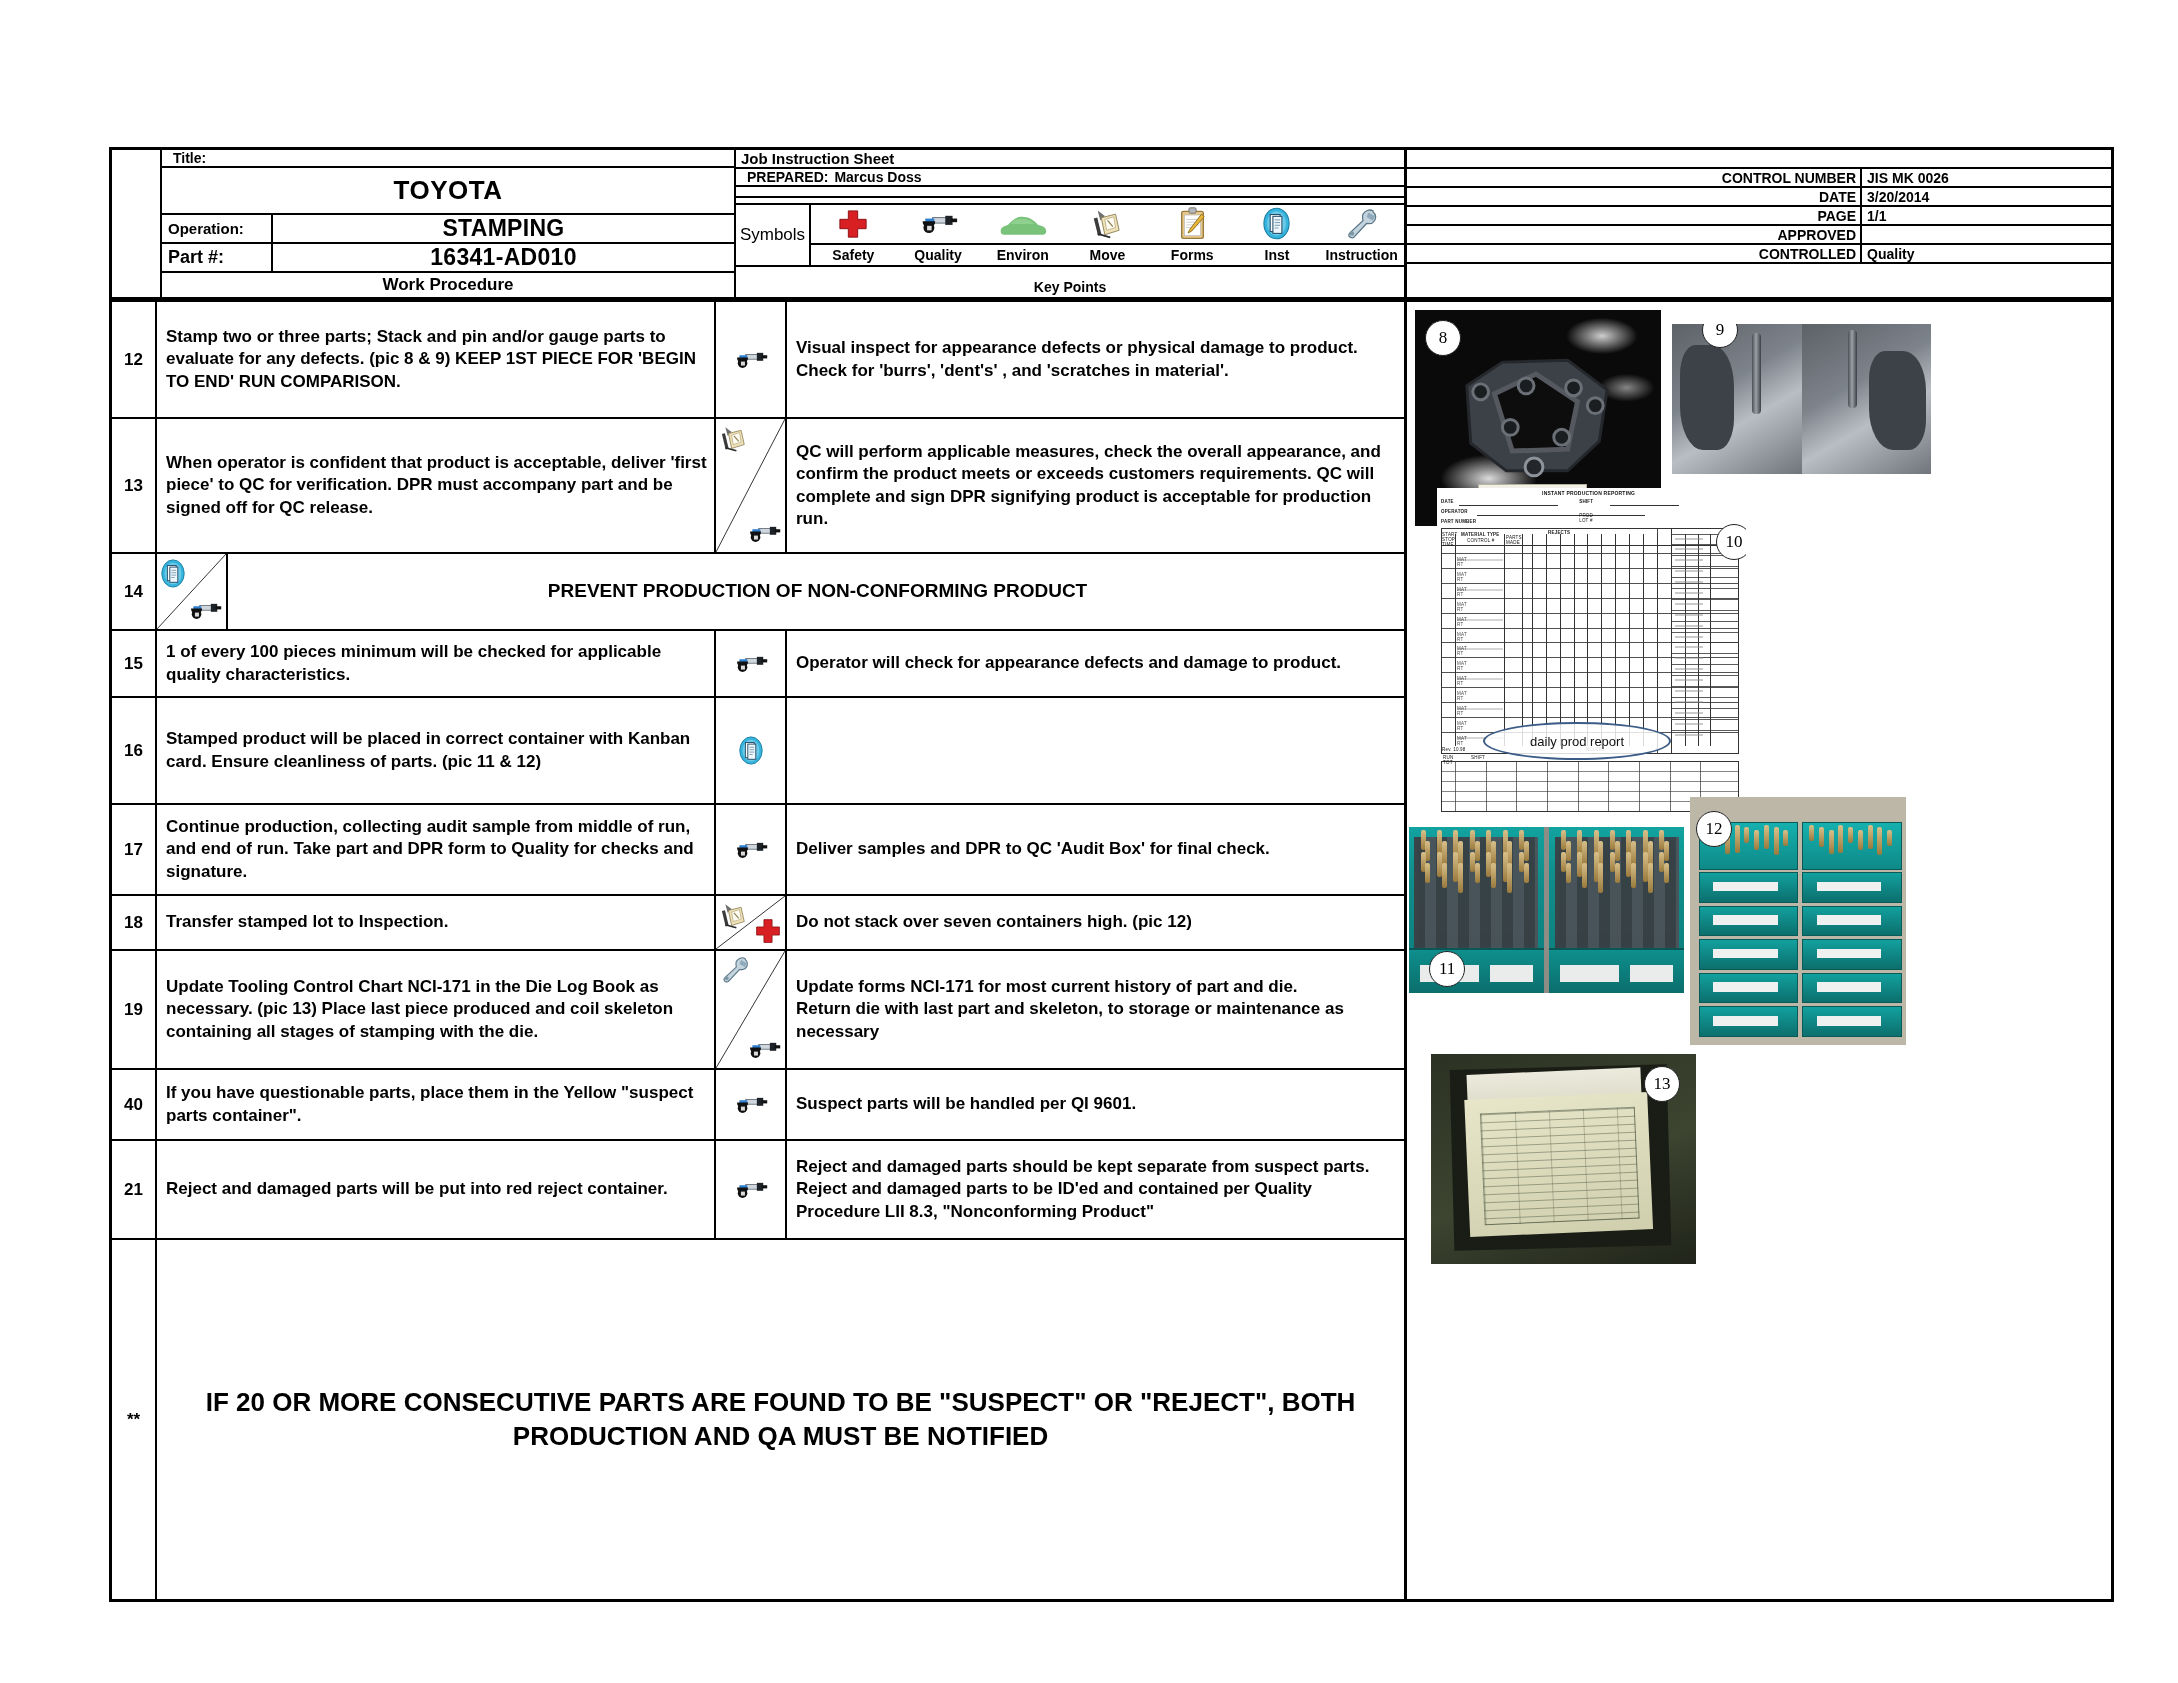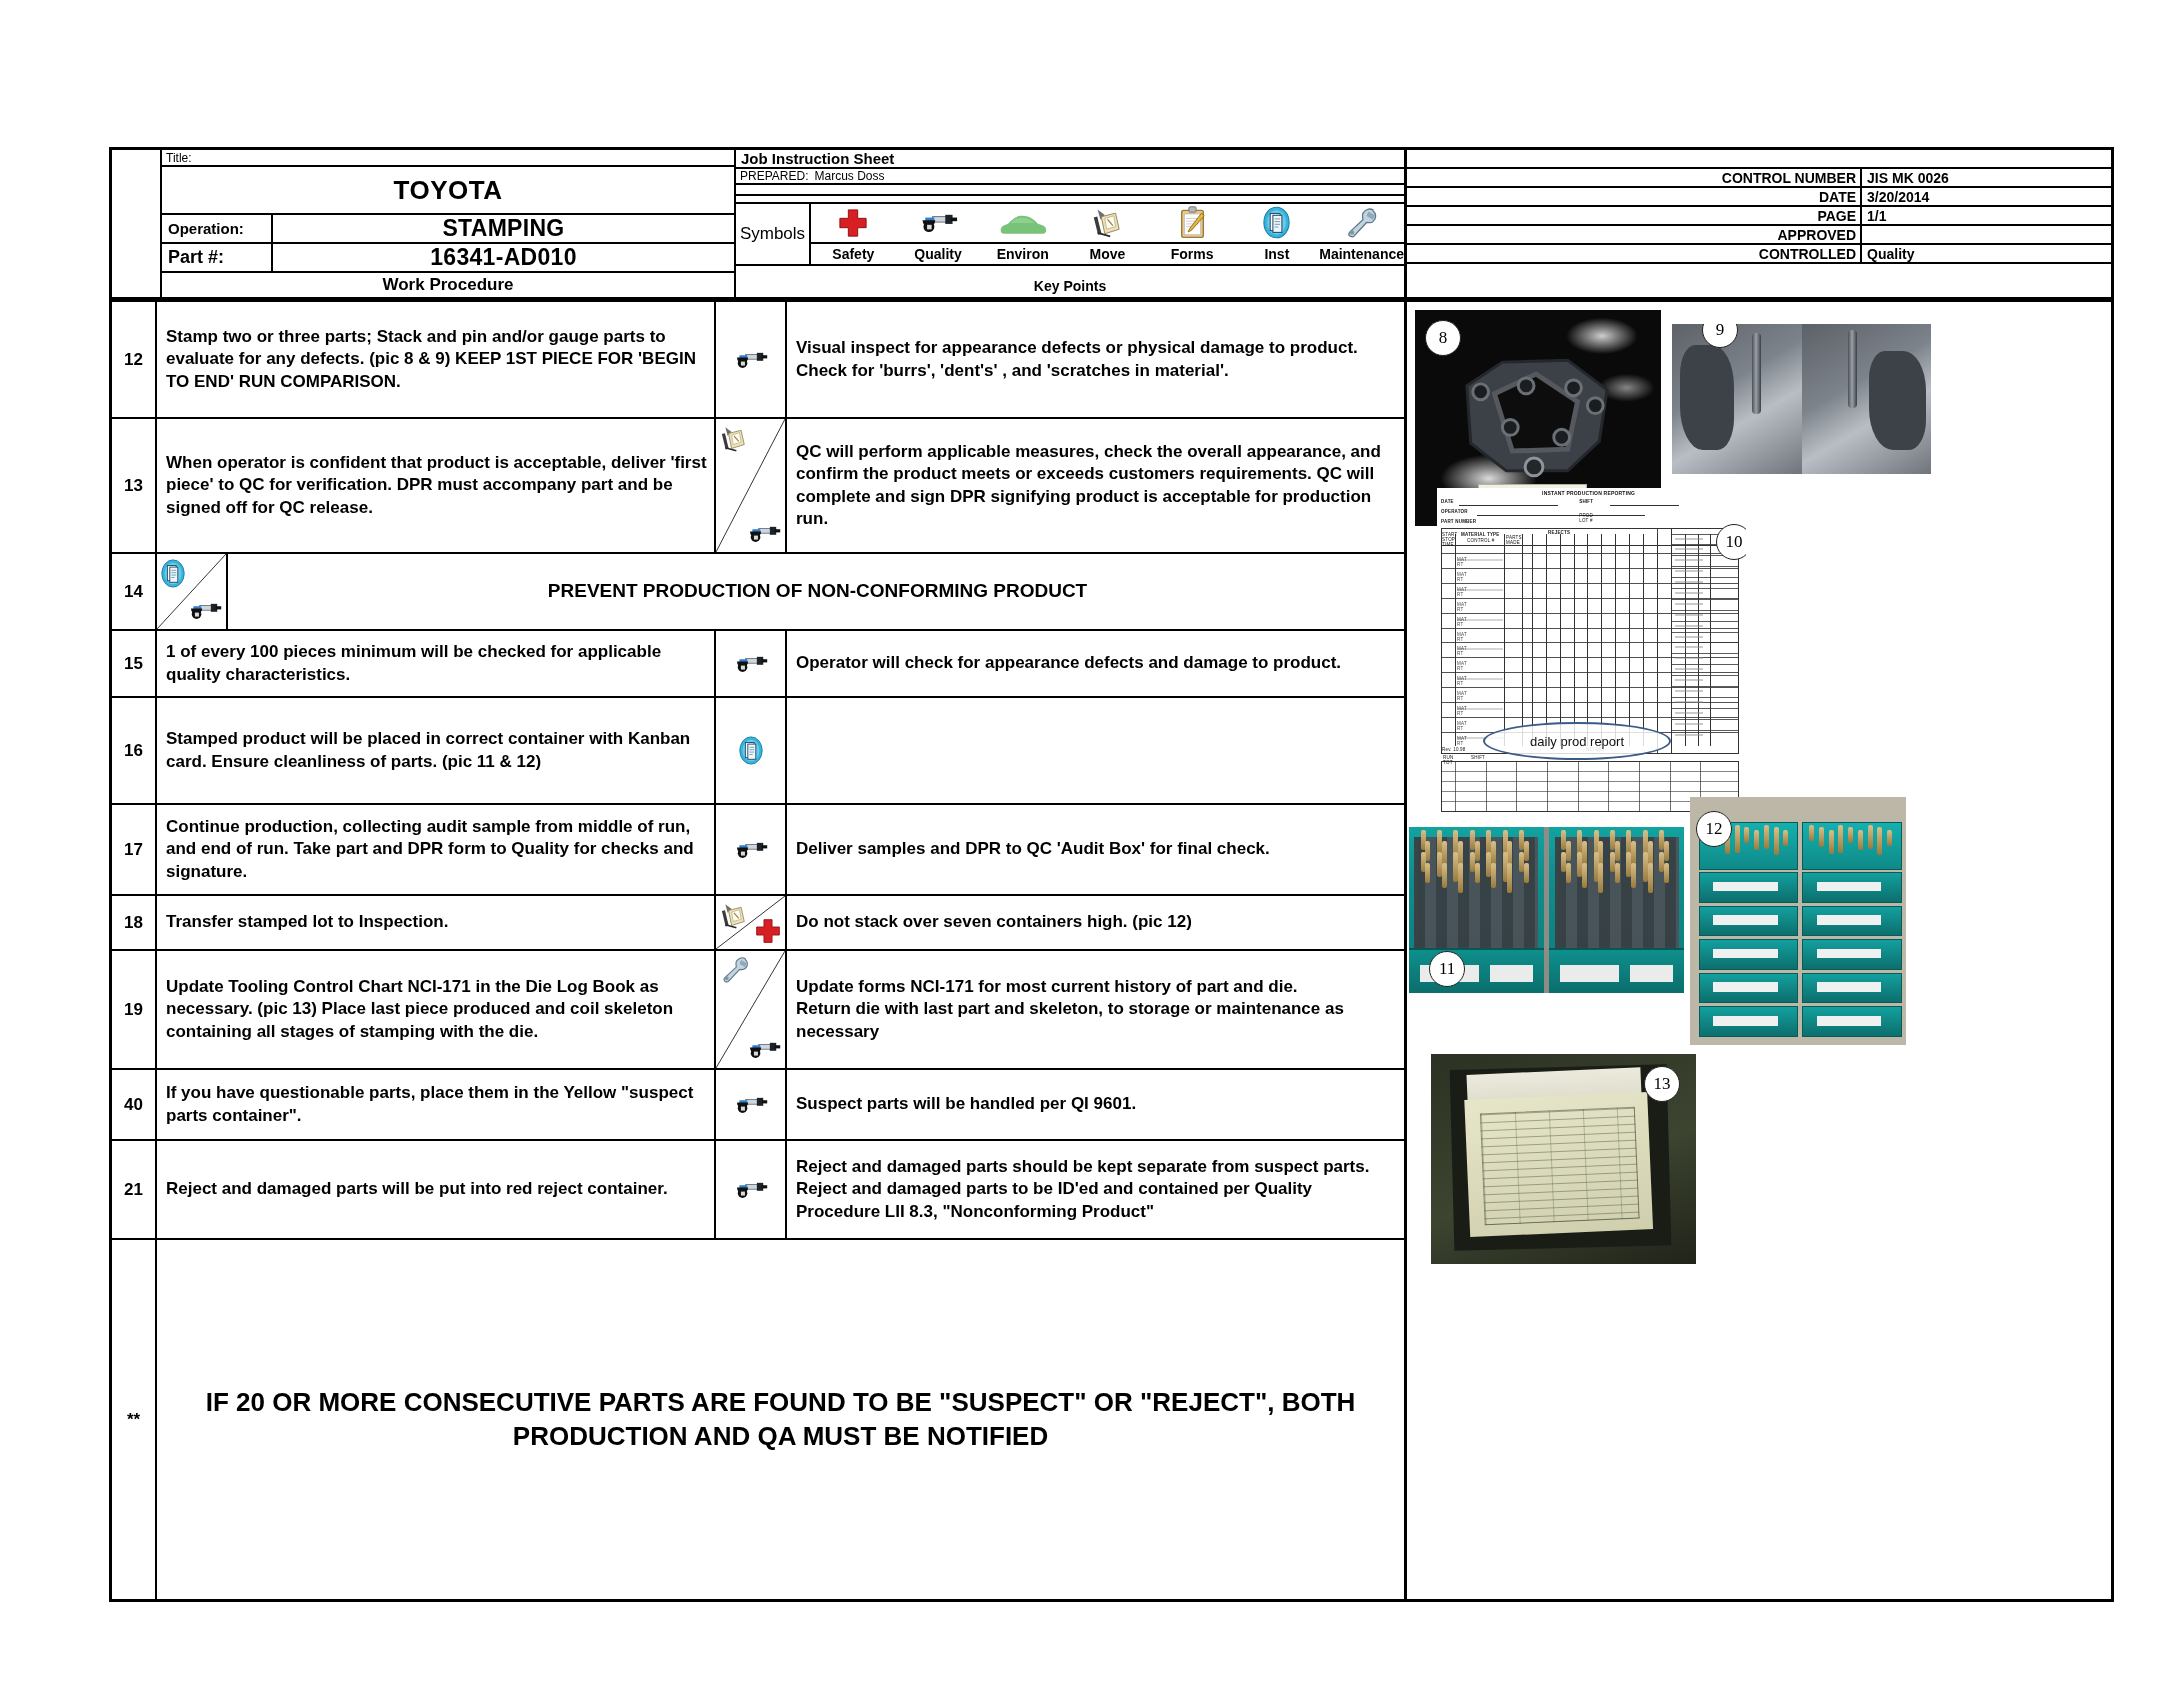--- a/index.html
+++ b/index.html
@@ -62,22 +62,22 @@
     font-weight: bold;
     padding-left: 5px;
     box-sizing: border-box;
     display: flex; align-items: center;
   }
   .title-line {
     height: 20px;
     border-bottom: 2px solid #000;
     box-sizing: border-box;
     display: flex; align-items: center;
-    font-size: 12px; font-weight: normal;
-    padding-left: 4px;
+    font-size: 14px; font-weight: bold;
+    padding-left: 11px;
   }
   .toyota-cell {
     height: 55px;
     display: flex; align-items: center; justify-content: center;
     font-size: 26px; font-weight: bold;
     letter-spacing: 0.5px;
     border-bottom: 2px solid #000;
     box-sizing: border-box;
   }
   .op-row {
@@ -501,21 +501,21 @@
       </svg></span>
                 </div>
               </div>
             <div class="sym-names" id="sym-name-row">
                 <div class="sym-name">Safety</div>
                 <div class="sym-name">Quality</div>
                 <div class="sym-name">Environ</div>
                 <div class="sym-name">Move</div>
                 <div class="sym-name">Forms</div>
                 <div class="sym-name">Inst</div>
-                <div class="sym-name">Maintenance</div>
+                <div class="sym-name">Instruction</div>
               </div>
           </div>
         </div>
         <div class="kp-hdr">Key Points</div>
       </div>
     </div>
 
     <div class="proc" id="proc-table">
         <div class="prow" style="height: 117px;">
           <div class="c-num">12</div>

